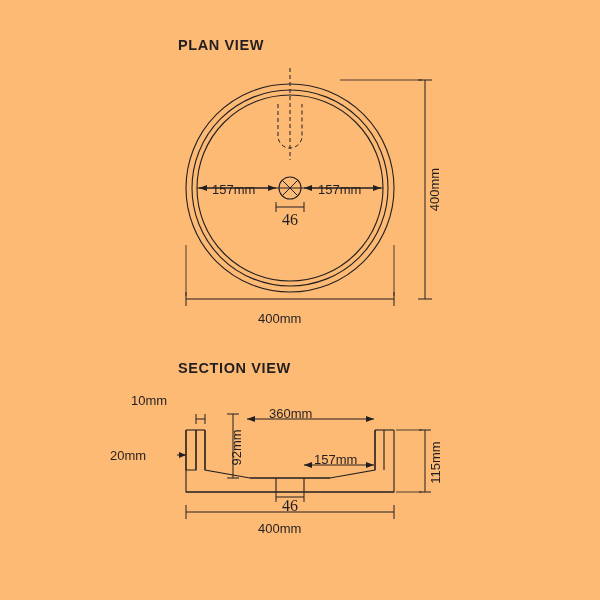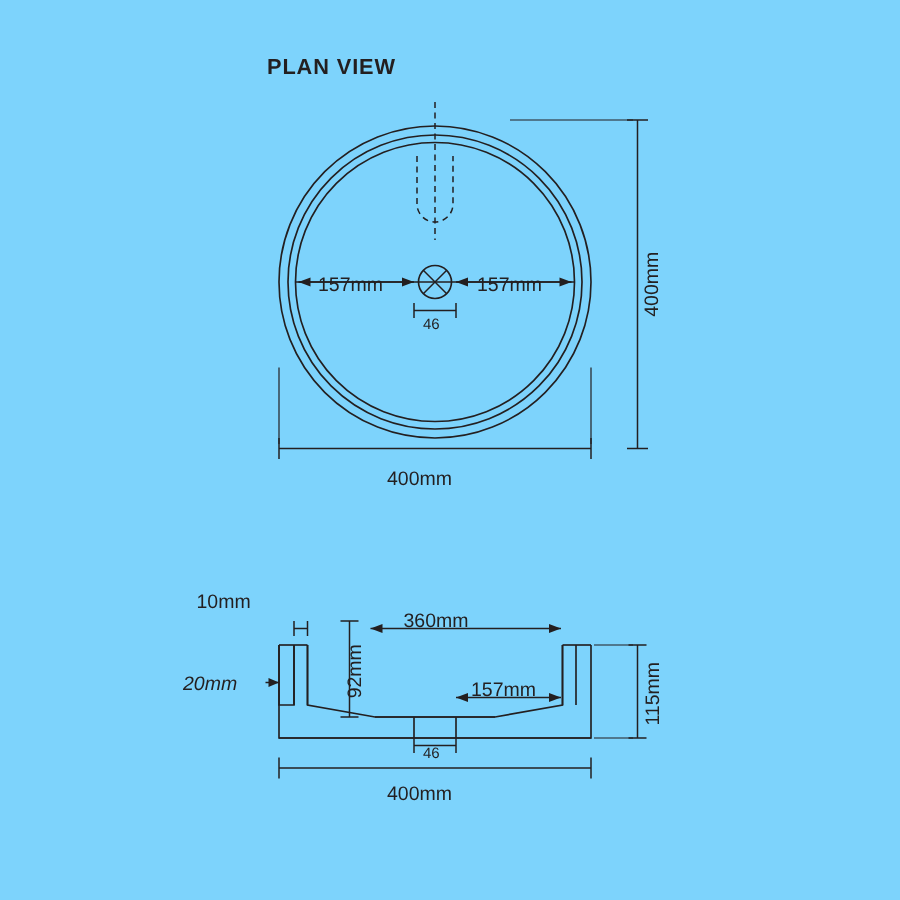--- a/index.html
+++ b/index.html
@@ -4,21 +4,21 @@
 <style>
   html, body {
     margin: 0;
     padding: 0;
     background: #ffffff;
   }
   #page {
     position: relative;
     width: 600px;
     height: 600px;
-    background: #7dd3fc;
+    background: #fdba74;
     font-family: "Liberation Sans", sans-serif;
     overflow: hidden;
   }
   .view-title {
     position: absolute;
     font-weight: bold;
     font-size: 14.5px;
     letter-spacing: 0.6px;
     color: #231f20;
   }
@@ -26,32 +26,33 @@
   #section-title { left: 178px; top: 360px; }
 
   svg { position: absolute; left: 0; top: 0; }
 
   .dim-label {
     position: absolute;
     font-size: 13px;
     color: #231f20;
     white-space: nowrap;
   }
-  .dim-label.small { font-size: 10px; }
+  .dim-label.small { font-size: 16px; font-family: Liberation Serif, serif; }
   .rot {
     transform-origin: 50% 50%;
     transform: rotate(-90deg);
   }
 </style>
 </head>
 <body>
 
 <div id="page">
 
   <div class="view-title" id="plan-title">PLAN VIEW</div>
+  <div class="view-title" id="section-title">SECTION VIEW</div>
 
   <svg width="600" height="600">
     <g fill="none" stroke="#231f20" stroke-width="1.1">
 
       <circle cx="290" cy="188" r="104"></circle>
 
       <circle cx="290" cy="188" r="98"></circle>
 
       <circle cx="290" cy="188" r="93"></circle>
     </g>
@@ -180,21 +181,21 @@
     <g stroke="#231f20" stroke-width="1">
       <line x1="425" y1="430" x2="425" y2="492"></line>
       <line x1="419" y1="430" x2="431" y2="430"></line>
       <line x1="419" y1="492" x2="431" y2="492"></line>
       <line x1="396" y1="430" x2="422" y2="430" stroke-width="0.8"></line>
       <line x1="396" y1="492" x2="422" y2="492" stroke-width="0.8"></line>
     </g>
   </svg>
 
   <div class="dim-label" style="left:131px; top:393px;">10mm</div>
-  <div class="dim-label" style="left:122px; top:448px;font-style:italic;">20mm</div>
+  <div class="dim-label" style="left:110px; top:448px;">20mm</div>
   <div class="dim-label rot" style="left:206px; top:440px; width:60px; text-align:center;">92mm</div>
   <div class="dim-label" style="left:269px; top:406px;text-align:right;">360mm</div>
   <div class="dim-label" style="left:314px; top:452px;">157mm</div>
   <div class="dim-label small" style="left:282px; top:497px;">46</div>
   <div class="dim-label" style="left:258px; top:521px;">400mm</div>
   <div class="dim-label rot" style="left:405px; top:455px; width:60px; text-align:center;">115mm</div>
 
 </div>
 
 </body></html>

